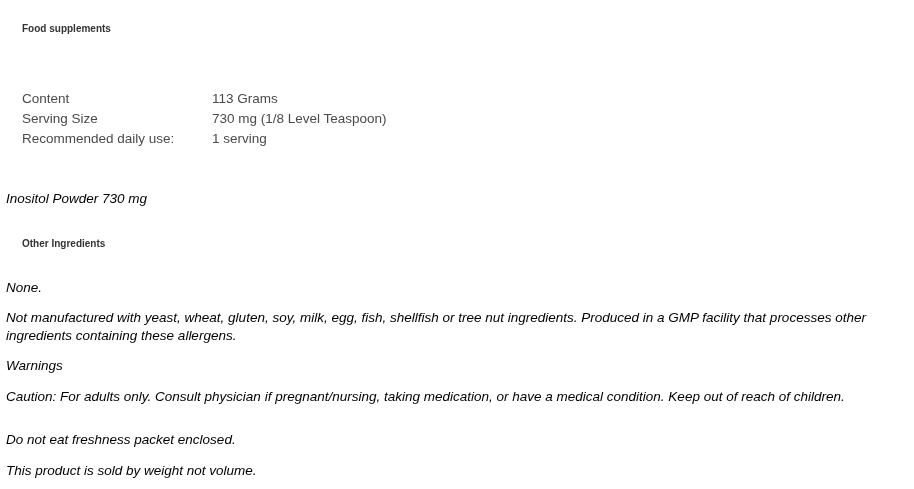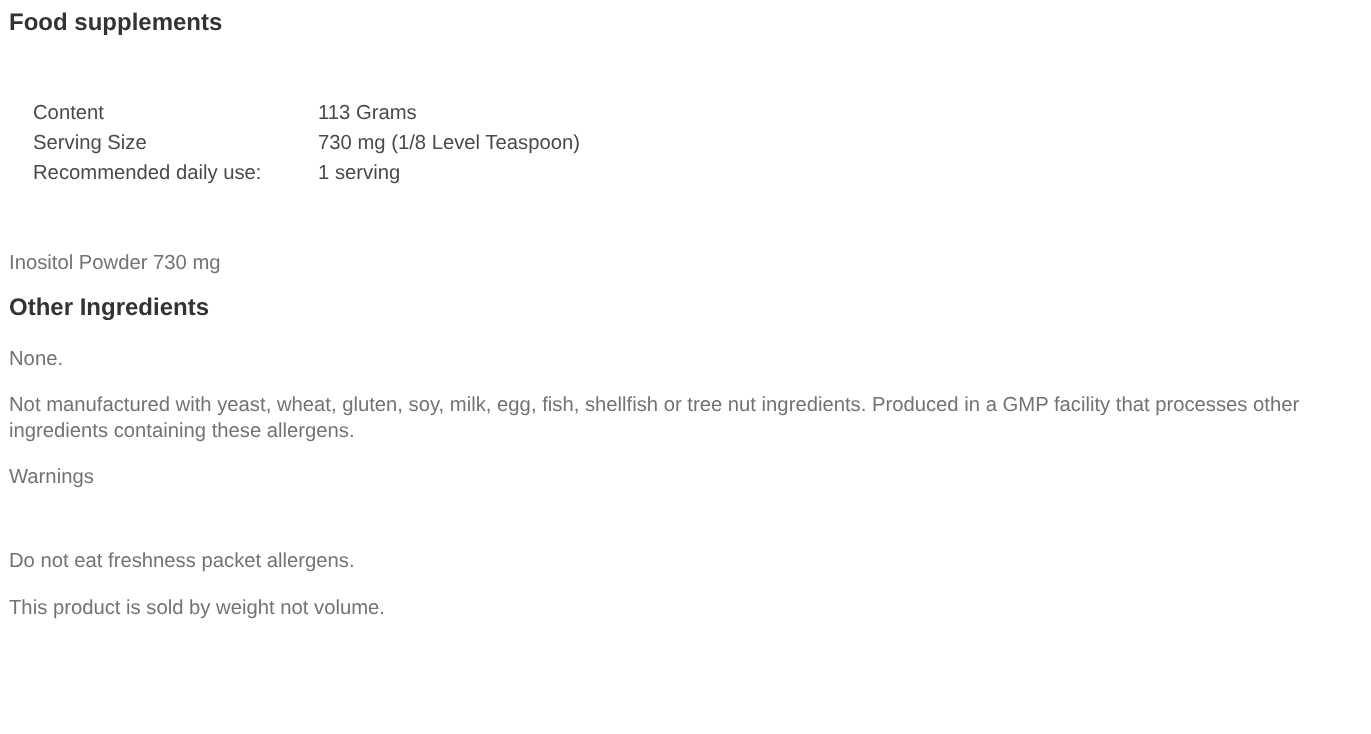--- a/index.html
+++ b/index.html
@@ -16,42 +16,43 @@
     line-height: 1.3;
     overflow: hidden;
   }
   .page {
     padding: 6px 8px 0 6px;
     box-sizing: border-box;
   }
   .heading {
     font-weight: bold;
     color: #333333;
-    font-size: 16px;
-    margin: 0;
+    font-size: 10px;
+    margin: 16px;
   }
   .spec-table {
     border-collapse: collapse;
     margin: 16px;
   }
   .spec-table td {
     padding: 0;
     font-size: 13.5px;
     color: #4a4a4a;
     line-height: 20px;
     vertical-align: top;
   }
   .spec-label {
     width: 186px;
     padding-right: 4px !important;
   }
   .para {
-    color: #737373;
+    color: #000000;
     font-size: 13.5px;
     margin: 0;
+    font-style: italic;
   }
   .para-wide {
     max-width: 912px;
   }
   
   .gap-title   { height: 22px; }
   .gap-after-table { height: 12px; }
   .gap-block   { height: 13px; }
 </style>
 </head>
@@ -98,25 +99,26 @@
   <div class="gap-block"></div>
 
   <div class="para para-wide">Not manufactured with yeast, wheat, gluten, soy, milk, egg, fish, shellfish or tree nut ingredients. Produced in a GMP facility that processes other ingredients containing these allergens.</div>
 
   <div class="gap-block"></div>
 
   <div class="para">Warnings</div>
 
   <div class="gap-block"></div>
 
+  <div class="para">Caution: For adults only. Consult physician if pregnant/nursing, taking medication, or have a medical condition. Keep out of reach of children.</div>
 
   <div class="gap-block"></div>
 
 
   <div class="gap-block"></div>
 
-  <div class="para">Do not eat freshness packet allergens.</div>
+  <div class="para">Do not eat freshness packet enclosed.</div>
 
   <div class="gap-block"></div>
 
   <div class="para">This product is sold by weight not volume.</div>
 
 </div>
 
 </body></html>

